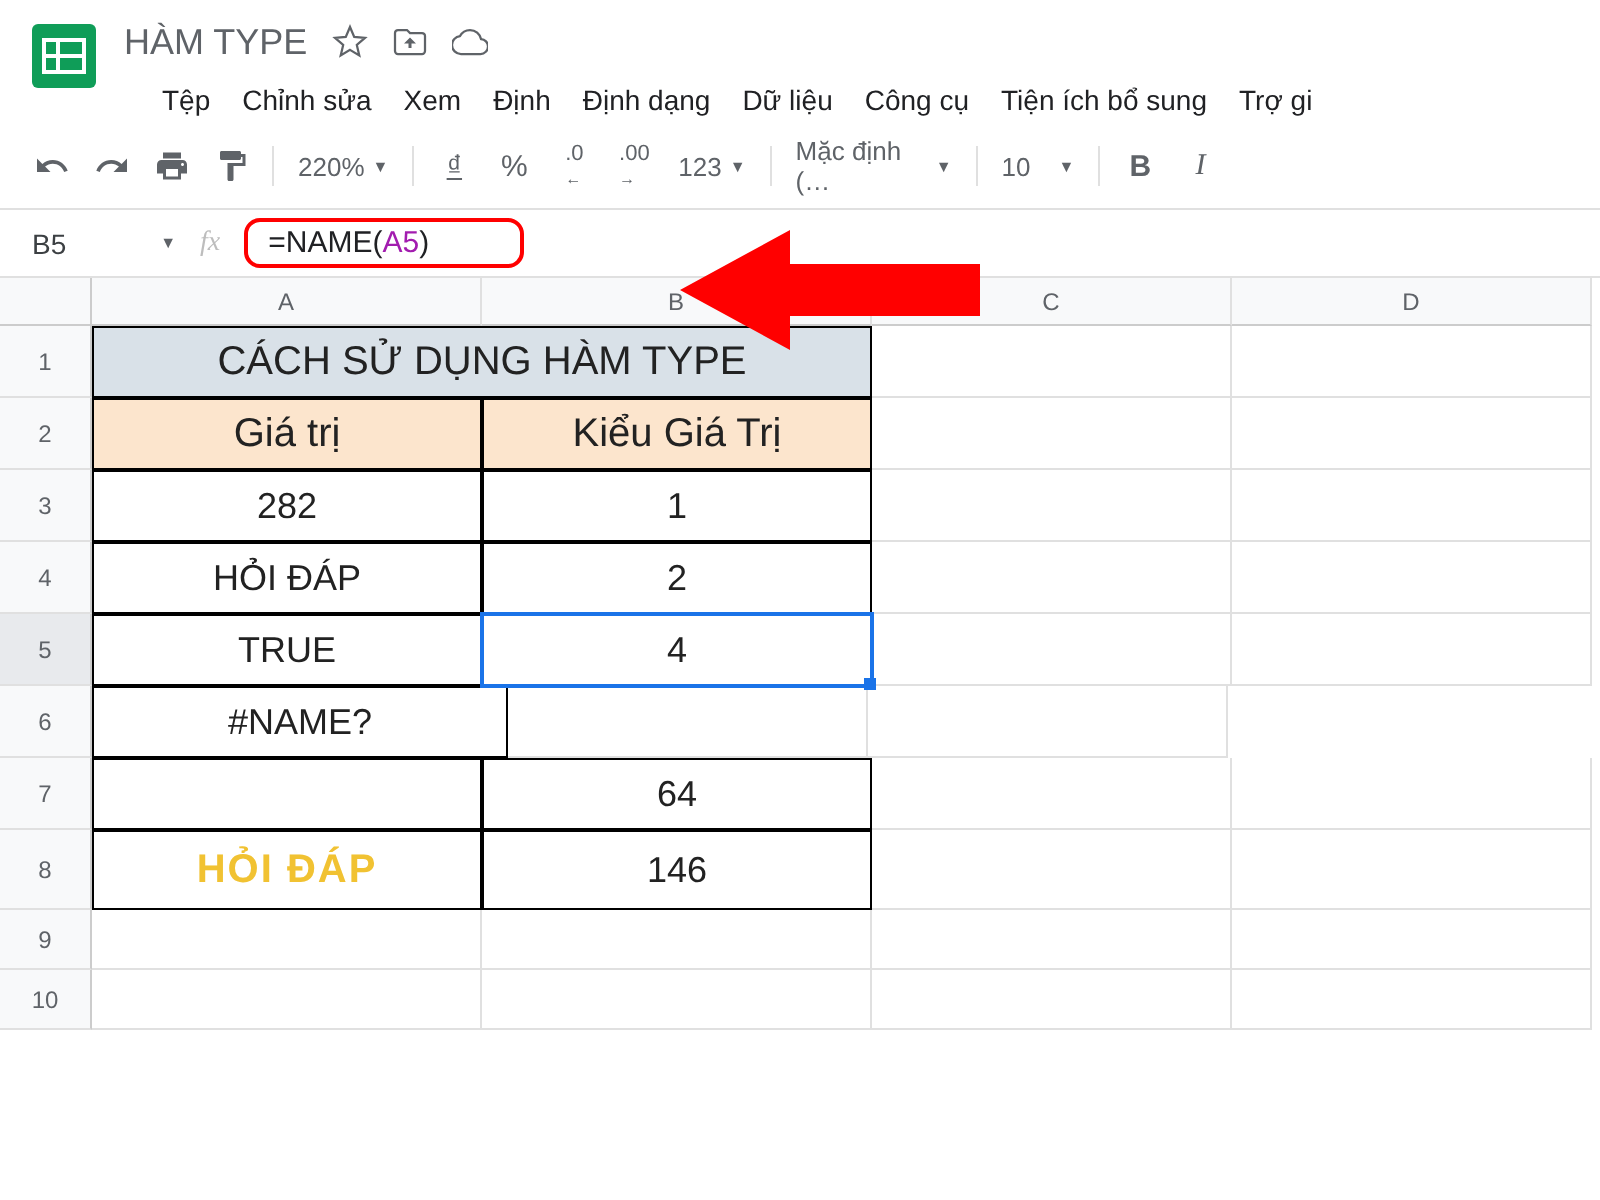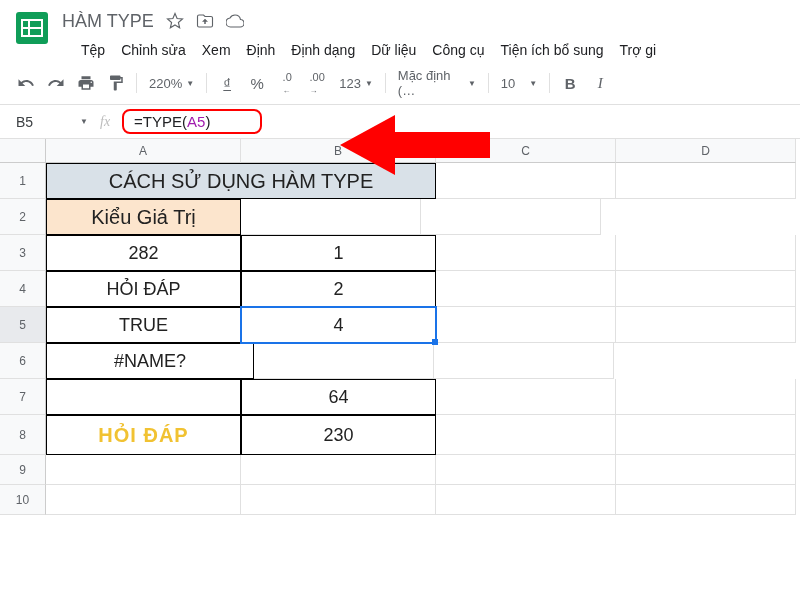--- a/index.html
+++ b/index.html
@@ -152,21 +152,21 @@
 </div>
 
 <div class="formula-bar">
   <div class="name-box">
     <span>B5</span>
     <span class="dropdown-arrow">▼</span>
   </div>
   <span class="fx-label">fx</span>
   <div class="formula-input">
     <span class="formula-highlight-box">
-      <span>=TYPE(</span><span class="formula-arg">A5</span><span>)</span>
+      <span>=NAME(</span><span class="formula-arg">A5</span><span>)</span>
     </span>
   </div>
 </div>
 
 <svg class="arrow-callout" width="150" height="70" viewBox="0 0 150 70">
   <polygon points="0,35 55,5 55,22 150,22 150,48 55,48 55,65" fill="#ff0000"></polygon>
 </svg>
 
 <div class="sheet-area">
   <div style="display:flex;flex-direction:column;">
@@ -181,20 +181,21 @@
 
     <div class="grid-row">
       <div class="row-header" style="height:36px;">1</div>
       <div class="cell merged-title" style="width:390px;height:36px;">CÁCH SỬ DỤNG HÀM TYPE</div>
       <div class="cell" style="width:180px;height:36px;"></div>
       <div class="cell" style="width:180px;height:36px;"></div>
     </div>
 
     <div class="grid-row">
       <div class="row-header" style="height:36px;">2</div>
+      <div class="cell th-cell" style="width:195px;height:36px;">Giá trị</div>
       <div class="cell th-cell" style="width:195px;height:36px;">Kiểu Giá Trị</div>
       <div class="cell" style="width:180px;height:36px;"></div>
       <div class="cell" style="width:180px;height:36px;"></div>
     </div>
 
     <div class="grid-row">
       <div class="row-header" style="height:36px;">3</div>
       <div class="cell data-cell" style="width:195px;height:36px;">282</div>
       <div class="cell data-cell" style="width:195px;height:36px;">1</div>
       <div class="cell" style="width:180px;height:36px;"></div>
@@ -230,21 +231,21 @@
       <div class="cell data-cell" style="width:195px;height:36px;">64</div>
       <div class="cell" style="width:180px;height:36px;"></div>
       <div class="cell" style="width:180px;height:36px;"></div>
     </div>
 
     <div class="grid-row">
       <div class="row-header" style="height:40px;">8</div>
       <div class="cell data-cell" style="width:195px;height:40px;">
         <span class="logo-text">HỎI ĐÁP</span>
       </div>
-      <div class="cell data-cell" style="width:195px;height:40px;">230</div>
+      <div class="cell data-cell" style="width:195px;height:40px;">146</div>
       <div class="cell" style="width:180px;height:40px;"></div>
       <div class="cell" style="width:180px;height:40px;"></div>
     </div>
 
     <div class="grid-row">
       <div class="row-header" style="height:30px;">9</div>
       <div class="cell" style="width:195px;height:30px;"></div>
       <div class="cell" style="width:195px;height:30px;"></div>
       <div class="cell" style="width:180px;height:30px;"></div>
       <div class="cell" style="width:180px;height:30px;"></div>

